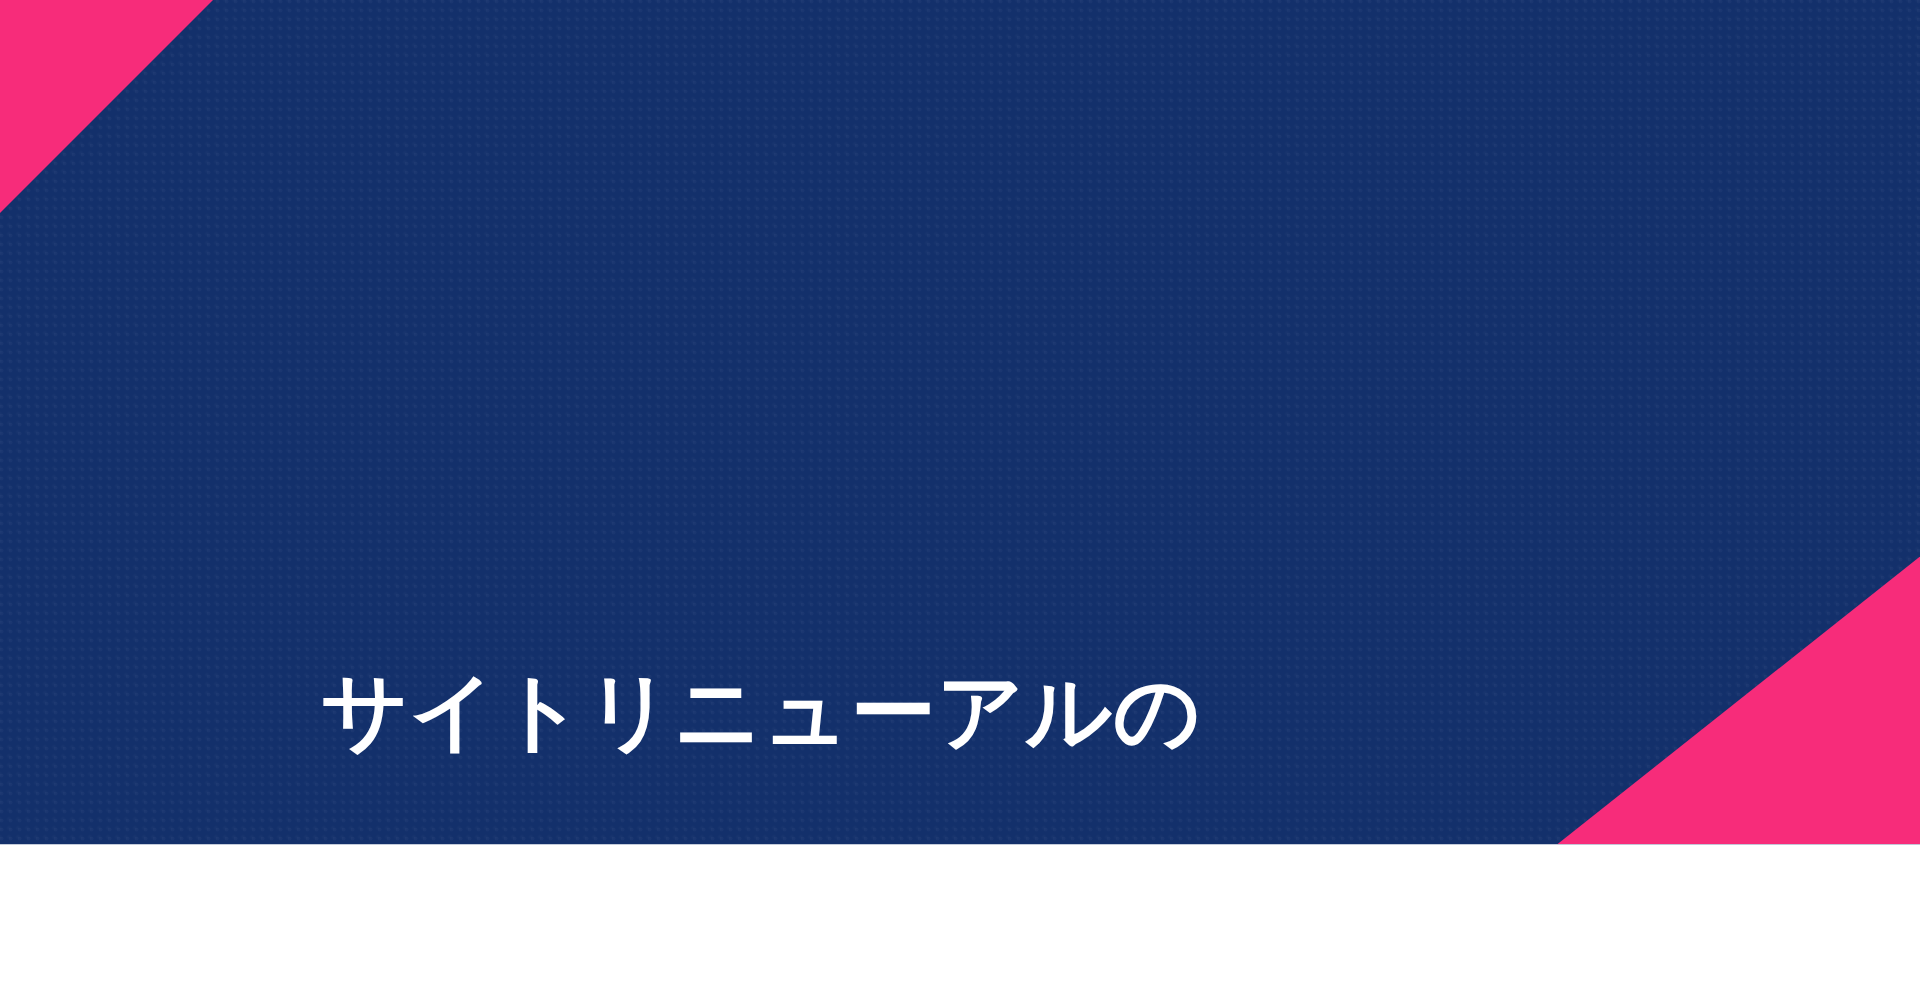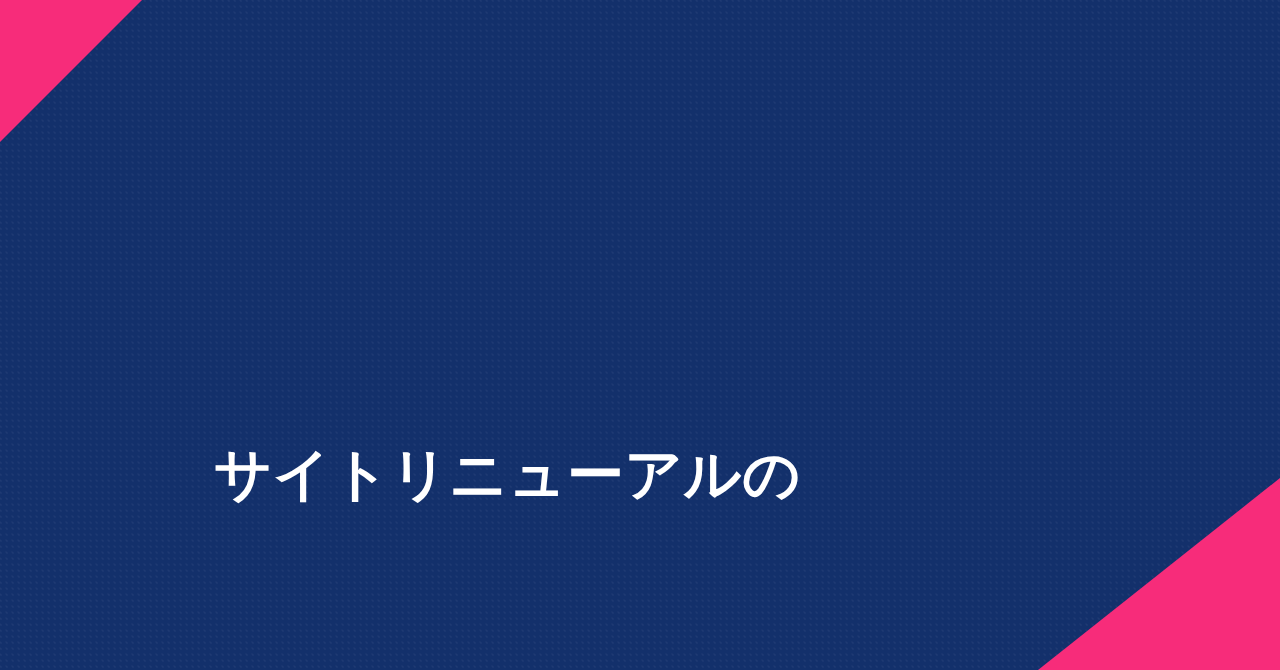--- a/index.html
+++ b/index.html
@@ -5,21 +5,21 @@
 <style>
   html, body {
     margin: 0;
     padding: 0;
     background: #ffffff;
   }
 
   .banner {
     position: relative;
     width: 1280px;
-    height: 670px;
+    height: 563px;
     overflow: hidden;
     background-color: #13306b;
     font-family: "DejaVu Sans", "Liberation Sans", sans-serif;
   }
 
   
   .banner-texture {
     position: absolute;
     inset: 0;
     pointer-events: none;

